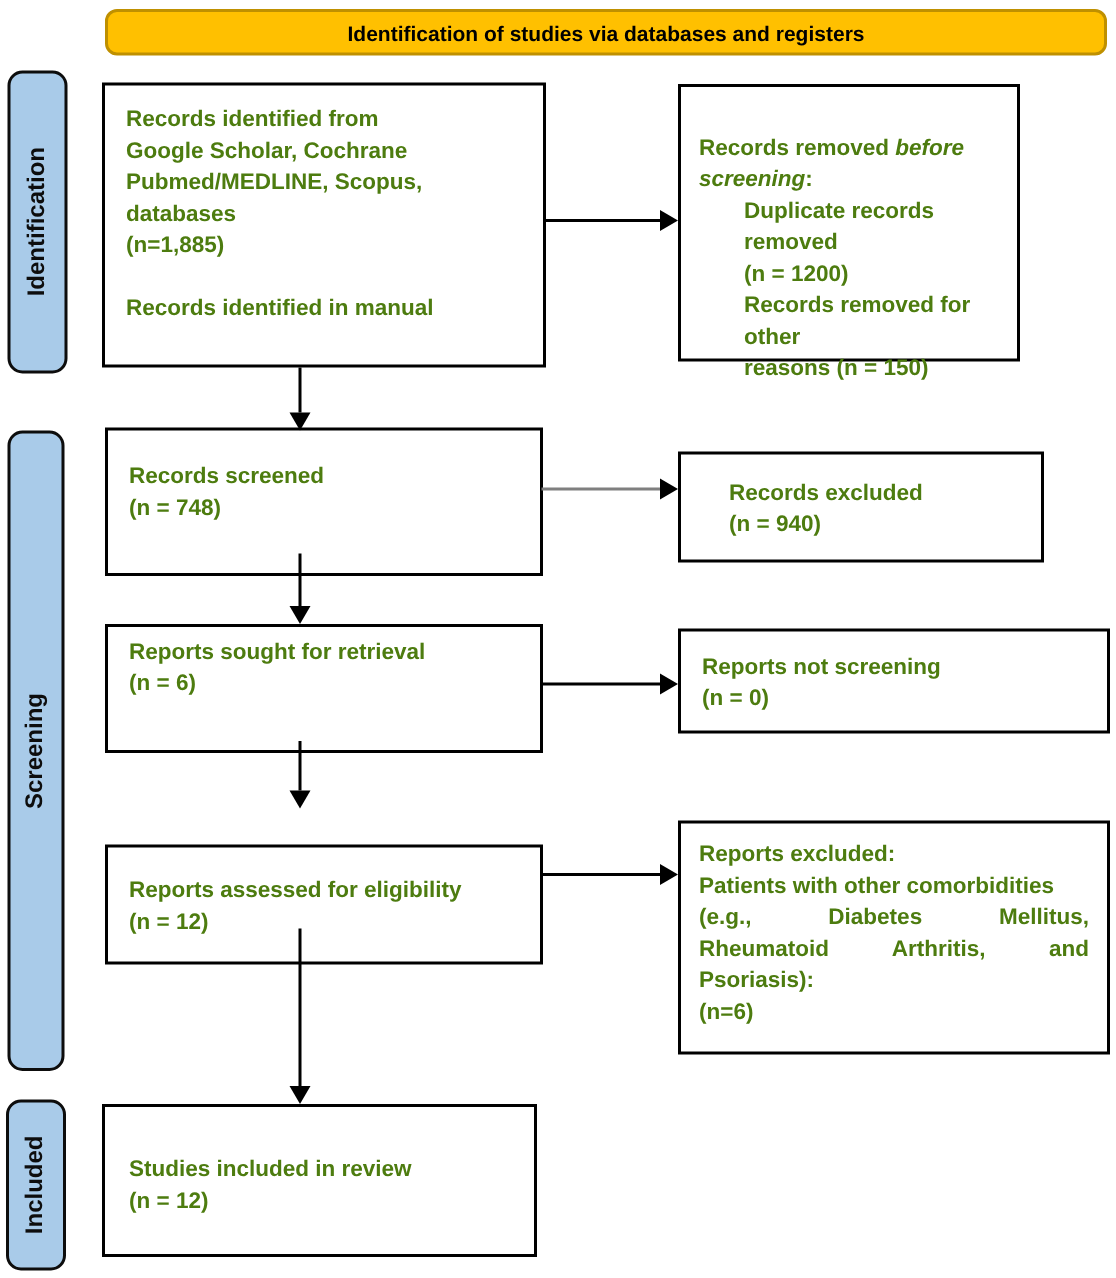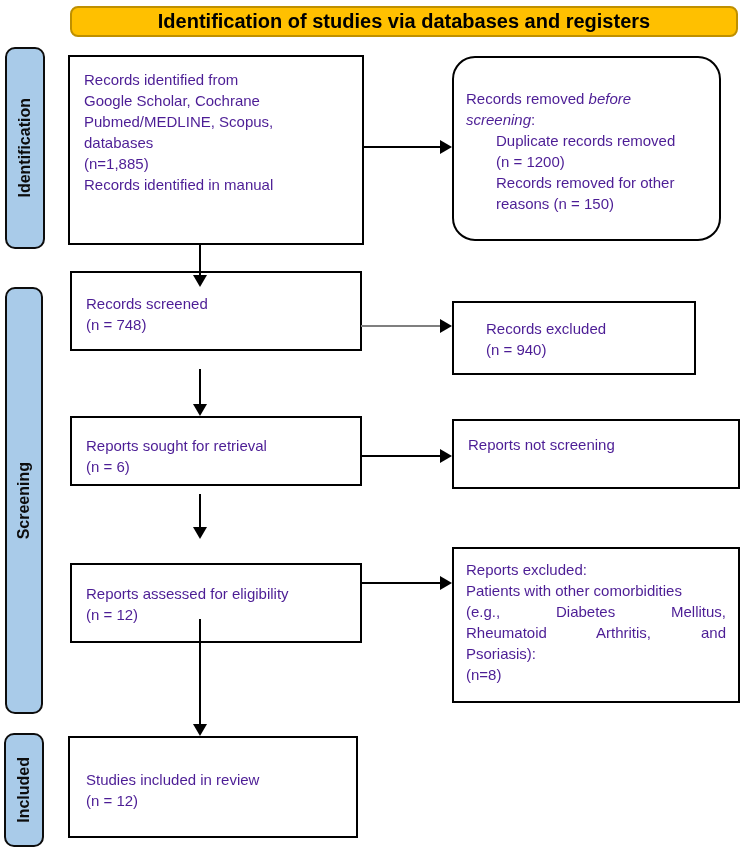--- a/index.html
+++ b/index.html
@@ -6,50 +6,50 @@
   body { font-family:"Liberation Sans", sans-serif; color:#1a1a1a; }
   #stage {
     position:relative; width:744px; height:852px; background:#ffffff;
     overflow:hidden;
   }
   
   .banner {
     position:absolute; left:70px; top:6px; width:668px; height:31px;
     background:#FFC000; border:2px solid #BF9000; border-radius:8px;
     display:flex; align-items:center; justify-content:center;
-    font-weight:bold; font-size:20px; color:#000; box-sizing:border-box;
+    font-weight:bold; font-size:14px; color:#000; box-sizing:border-box;
   }
   
   .pill {
     position:absolute; background:#A9CBE9; border:2px solid #0d0d0d;
     border-radius:10px; box-sizing:border-box;
     display:flex; align-items:center; justify-content:center;
   }
   .pill span {
     writing-mode:vertical-rl; transform:rotate(180deg);
     font-weight:bold; font-size:16px; color:#0d0d0d; white-space:nowrap;
   }
   #pill-identification { left:5px;  top:47px;  width:40px; height:202px; }
   #pill-screening      { left:5px;  top:287px; width:38px; height:427px; }
   #pill-included       { left:4px;  top:733px; width:40px; height:114px; }
   
   .box {
     position:absolute; background:#ffffff; border:2px solid #000;
-    box-sizing:border-box; font-size:15px; line-height:21px; color:#4c1d95;
+    box-sizing:border-box; font-size:15px; line-height:21px; color:#4d7c0f;font-weight:bold;
   }
   #box-identified   { left:68px;  top:55px;  width:296px; height:190px; padding:12px 14px; }
-  #box-removed      { left:452px; top:56px;  width:269px; height:185px; padding:30px 12px 0 12px;border-radius:23px; }
-  #box-screened     { left:70px;  top:271px; width:292px; height:80px;  padding:20px 14px 0 14px; }
+  #box-removed      { left:452px; top:56px;  width:228px; height:185px; padding:30px 12px 0 12px; }
+  #box-screened     { left:70px;  top:285px; width:292px; height:99px;  padding:20px 14px 0 14px; }
   #box-excluded     { left:452px; top:301px; width:244px; height:74px;  padding:15px 14px 0 32px; }
-  #box-sought       { left:70px;  top:416px; width:292px; height:70px;  padding:17px 14px 0 14px; }
+  #box-sought       { left:70px;  top:416px; width:292px; height:86px;  padding:6px 14px 0 14px; }
   #box-notretrieved { left:452px; top:419px; width:288px; height:70px;  padding:13px 14px 0 14px; }
   #box-assessed     { left:70px;  top:563px; width:292px; height:80px;  padding:18px 14px 0 14px; }
   #box-reportsexcl  { left:452px; top:547px; width:288px; height:156px; padding:10px 12px 0 12px; }
   #box-included     { left:68px;  top:736px; width:290px; height:102px; padding:31px 16px 0 16px; }
-  .gap-top { }
+  .gap-top { margin-top:21px; }
   .indent { padding-left:30px; }
   .justify { text-align:justify; text-align-last:justify; }
   .it { font-style:italic; }
   
   .harrow { position:absolute; height:14px; }
   .harrow .shaft { position:absolute; left:0; top:6px; height:2px; background:#000; }
   .harrow .head  { position:absolute; right:0; top:0; width:0; height:0;
                    border-left:12px solid #000; border-top:7px solid transparent;
                    border-bottom:7px solid transparent; }
   .harrow.gray .shaft { background:#7f7f7f; }
@@ -119,33 +119,34 @@
     <div>Records excluded</div>
     <div>(n = 940)</div>
   </div>
 
   <div class="box" id="box-sought">
     <div>Reports sought for retrieval</div>
     <div>(n = 6)</div>
   </div>
   <div class="box" id="box-notretrieved">
     <div>Reports not screening</div>
+    <div>(n = 0)</div>
   </div>
 
   <div class="box" id="box-assessed">
     <div>Reports assessed for eligibility</div>
     <div>(n = 12)</div>
   </div>
   <div class="box" id="box-reportsexcl">
     <div>Reports excluded:</div>
     <div>Patients with other comorbidities</div>
     <div class="justify">(e.g., Diabetes Mellitus,</div>
     <div class="justify">Rheumatoid Arthritis, and</div>
     <div>Psoriasis):</div>
-    <div>(n=8)</div>
+    <div>(n=6)</div>
   </div>
 
   <div class="box" id="box-included">
     <div>Studies included in review</div>
     <div>(n = 12)</div>
   </div>
 
   <div class="harrow" id="arrow-h1">
     <div class="shaft"></div>
     <div class="head"></div>

